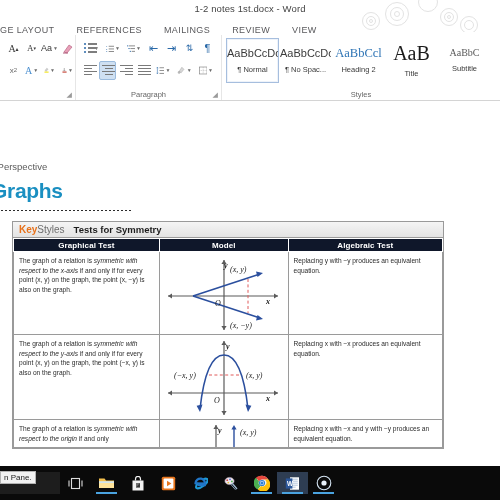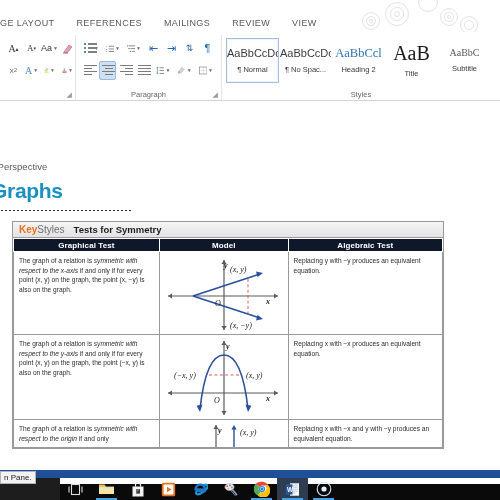--- a/index.html
+++ b/index.html
@@ -25,21 +25,21 @@
   .title-text {
     position: absolute; left: 0; right: 0; top: 3px;
     text-align: center;
     font-size: 9.5px; color: #444;
     letter-spacing: .1px;
   }
 
   
   .ribbon-tabs {
     height: 17px;
-    display: flex; align-items: flex-start;
+    display: flex; align-items: flex-end;
     padding-left: 0px;
     background: #ffffff;
     font-size: 9px; color: #59595c;
     letter-spacing: .4px;
   }
   .rtab { padding: 0 11px; white-space: nowrap; cursor: default; }
   .rtab:first-child { padding-left: 0px; }
 
   
   .ribbon {
@@ -170,23 +170,23 @@
   table.tests td.modelcell { padding: 0; text-align: center; vertical-align: middle; }
   .col-a { width: 34%; } .col-b { width: 30%; } .col-c { width: 36%; }
   .em { font-style: italic; }
 
   
   .bluefill {
     position: absolute; left: 0; right: 0; bottom: 22px; height: 8px;
     background: #1f4f96;
   }
   .taskbar {
-    position: absolute; left: 0; right: 0; bottom: 0; height: 16px;
+    position: absolute; left: 0; right: 0; bottom: 0; height: 34px;
     background: #0a0a0a;
-    display: flex; align-items: flex-end;
+    display: flex; align-items: center;
   }
   .tb-left { width: 60px; height: 22px; background: #1d1d1d; }
   .tb-item {
     width: 31px; height: 22px;
     display: flex; align-items: center; justify-content: center;
     position: relative; cursor: default;
   }
   .tb-item.active { background: #2e3d52; }
   .tb-underline {
     position: absolute; bottom: 0; left: 5px; right: 5px; height: 2px; background: #4aa3e0;
@@ -210,20 +210,21 @@
     <div class="ring" style="left:45px;top:2px;width:24px;height:24px;"></div>
     <div class="ring" style="left:50px;top:7px;width:14px;height:14px;"></div>
     <div class="ring" style="left:54px;top:11px;width:6px;height:6px;"></div>
     <div class="ring" style="left:78px;top:-8px;width:20px;height:20px;"></div>
     <div class="ring" style="left:100px;top:8px;width:18px;height:18px;"></div>
     <div class="ring" style="left:104px;top:12px;width:10px;height:10px;"></div>
     <div class="ring" style="left:107px;top:15px;width:4px;height:4px;"></div>
     <div class="ring" style="left:120px;top:16px;width:18px;height:18px;"></div>
     <div class="ring" style="left:124px;top:20px;width:10px;height:10px;"></div>
   </div>
+  <div class="title-text">1-2 notes 1st.docx - Word</div>
 </div>
 
 <div class="ribbon-tabs">
   <div class="rtab">GE LAYOUT</div>
   <div class="rtab">REFERENCES</div>
   <div class="rtab">MAILINGS</div>
   <div class="rtab">REVIEW</div>
   <div class="rtab">VIEW</div>
 </div>
 

